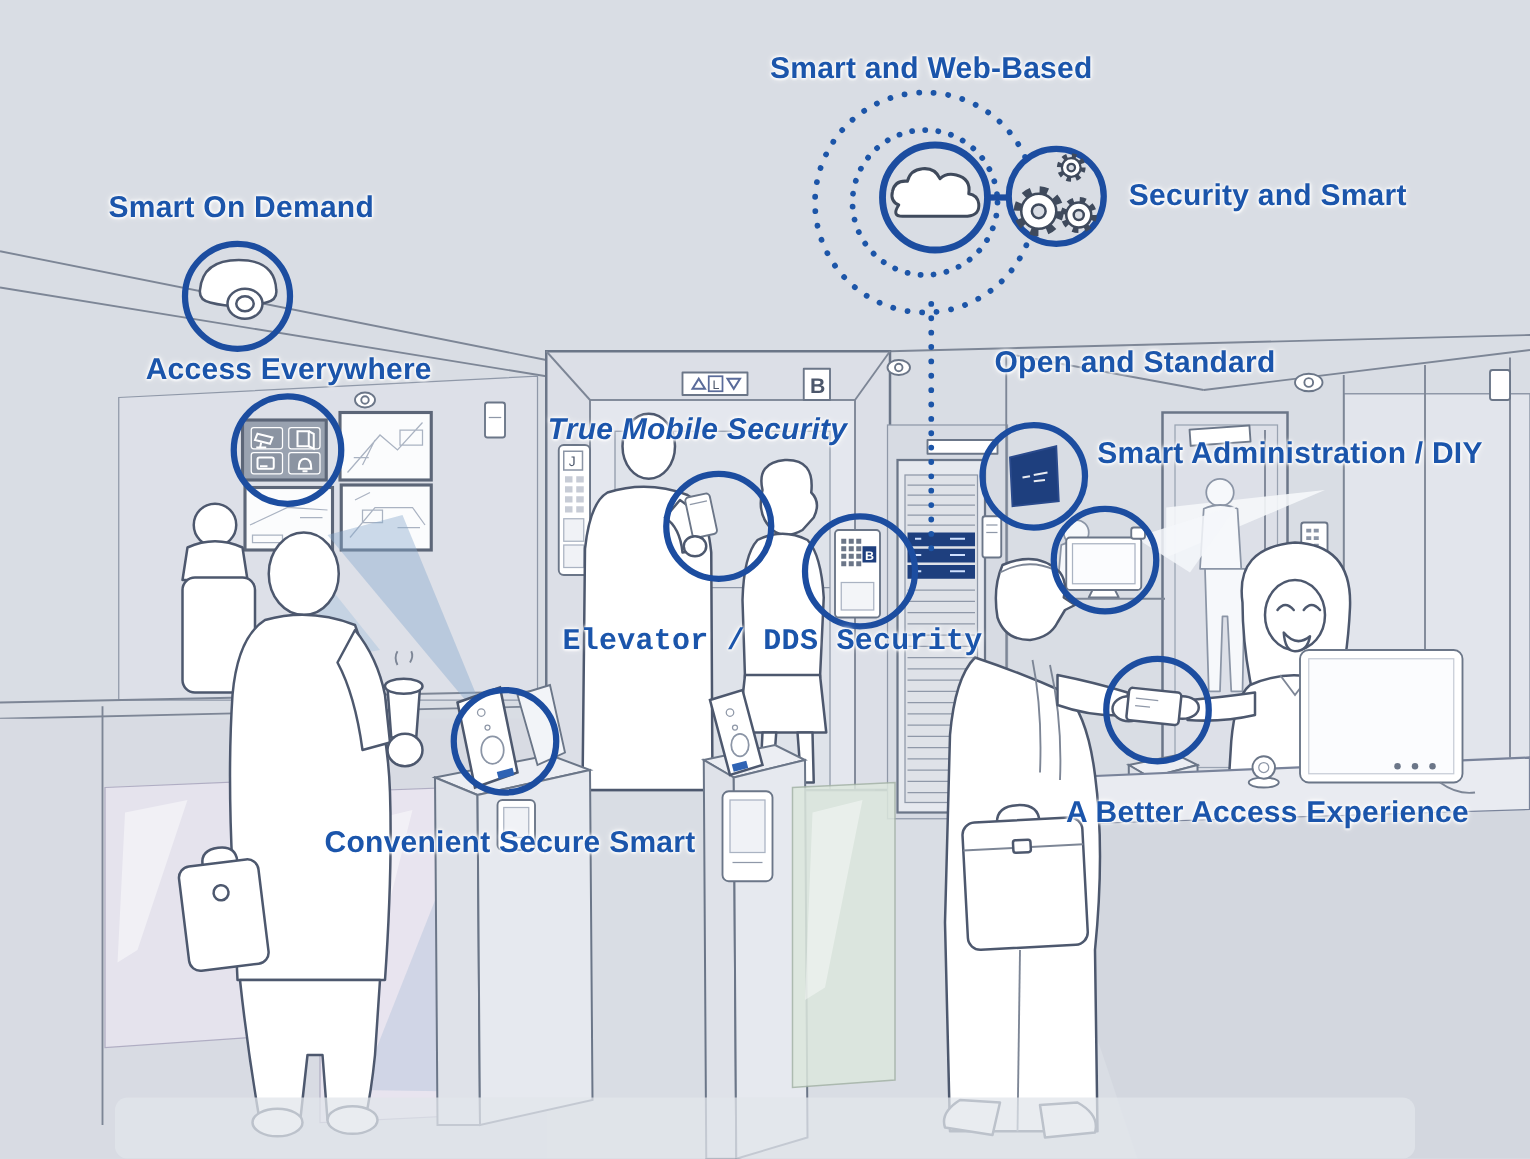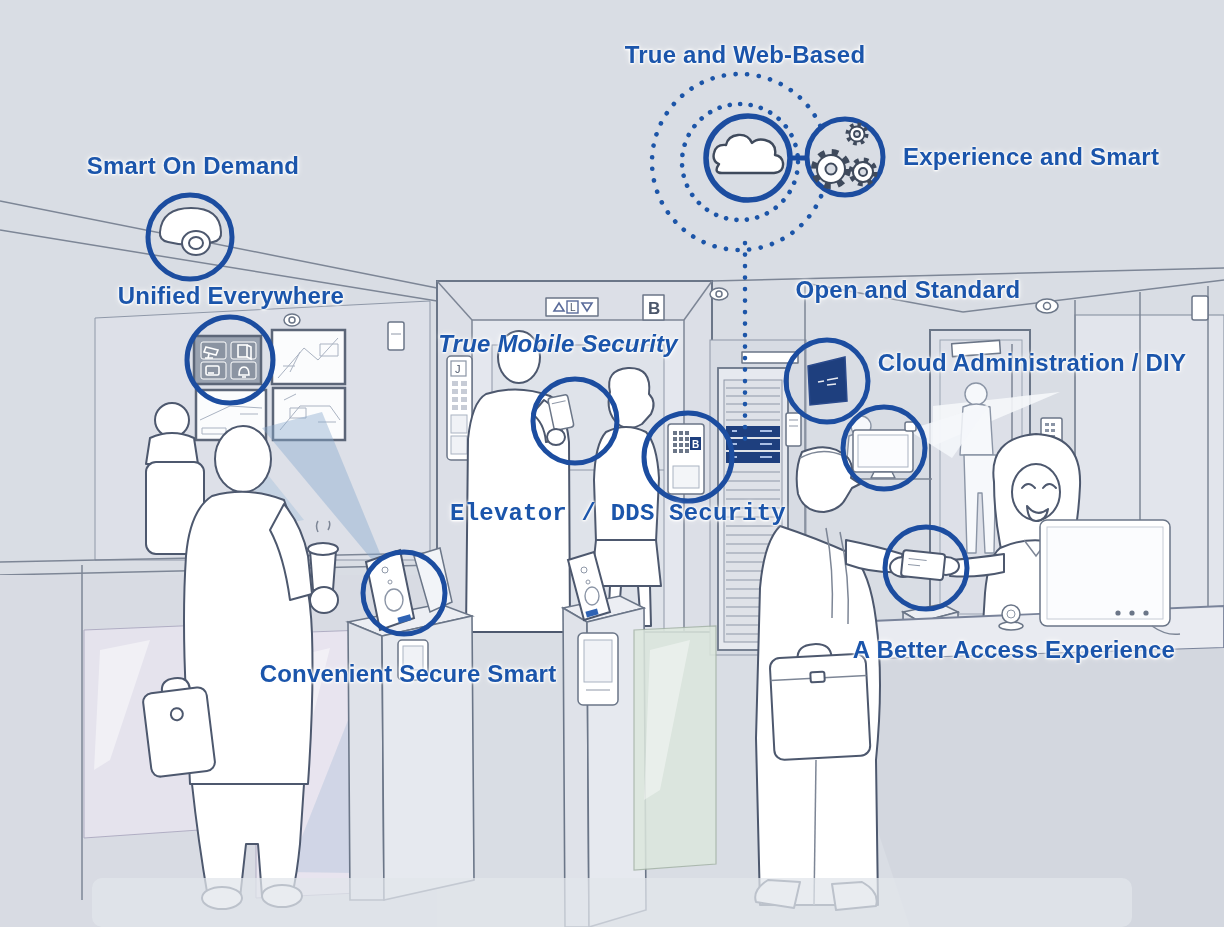--- a/index.html
+++ b/index.html
@@ -482,24 +482,24 @@
     <circle class="ann" cx="230" cy="360" r="43"></circle>
     <circle class="ann" cx="575" cy="421" r="42"></circle>
     <circle class="ann" cx="688" cy="457" r="44"></circle>
     <circle class="ann" cx="827" cy="381" r="41"></circle>
     <circle class="ann" cx="884" cy="448" r="41"></circle>
     <circle class="ann" cx="404" cy="593" r="41"></circle>
     <circle class="ann" cx="926" cy="568" r="41"></circle>
   </g>
 </svg>
 
-<div class="co" id="co-cloud">True and Web-Based</div>
-<div class="co" id="co-automated">Experience and Smart</div>
+<div class="co" id="co-cloud">Smart and Web-Based</div>
+<div class="co" id="co-automated">Security and Smart</div>
 <div class="co" id="co-video">Smart On Demand</div>
-<div class="co" id="co-unified">Unified Everywhere</div>
+<div class="co" id="co-unified">Access Everywhere</div>
 <div class="co" id="co-mobile">True Mobile Security</div>
 <div class="co" id="co-open">Open and Standard</div>
-<div class="co" id="co-admin">Cloud Administration / DIY</div>
+<div class="co" id="co-admin">Smart Administration / DIY</div>
 <div class="co" id="co-elevator">Elevator / DDS Security</div>
 <div class="co" id="co-access">Convenient Secure Smart</div>
 <div class="co" id="co-guest">A Better Access Experience</div>
 
 </div>
 
 </body></html>

